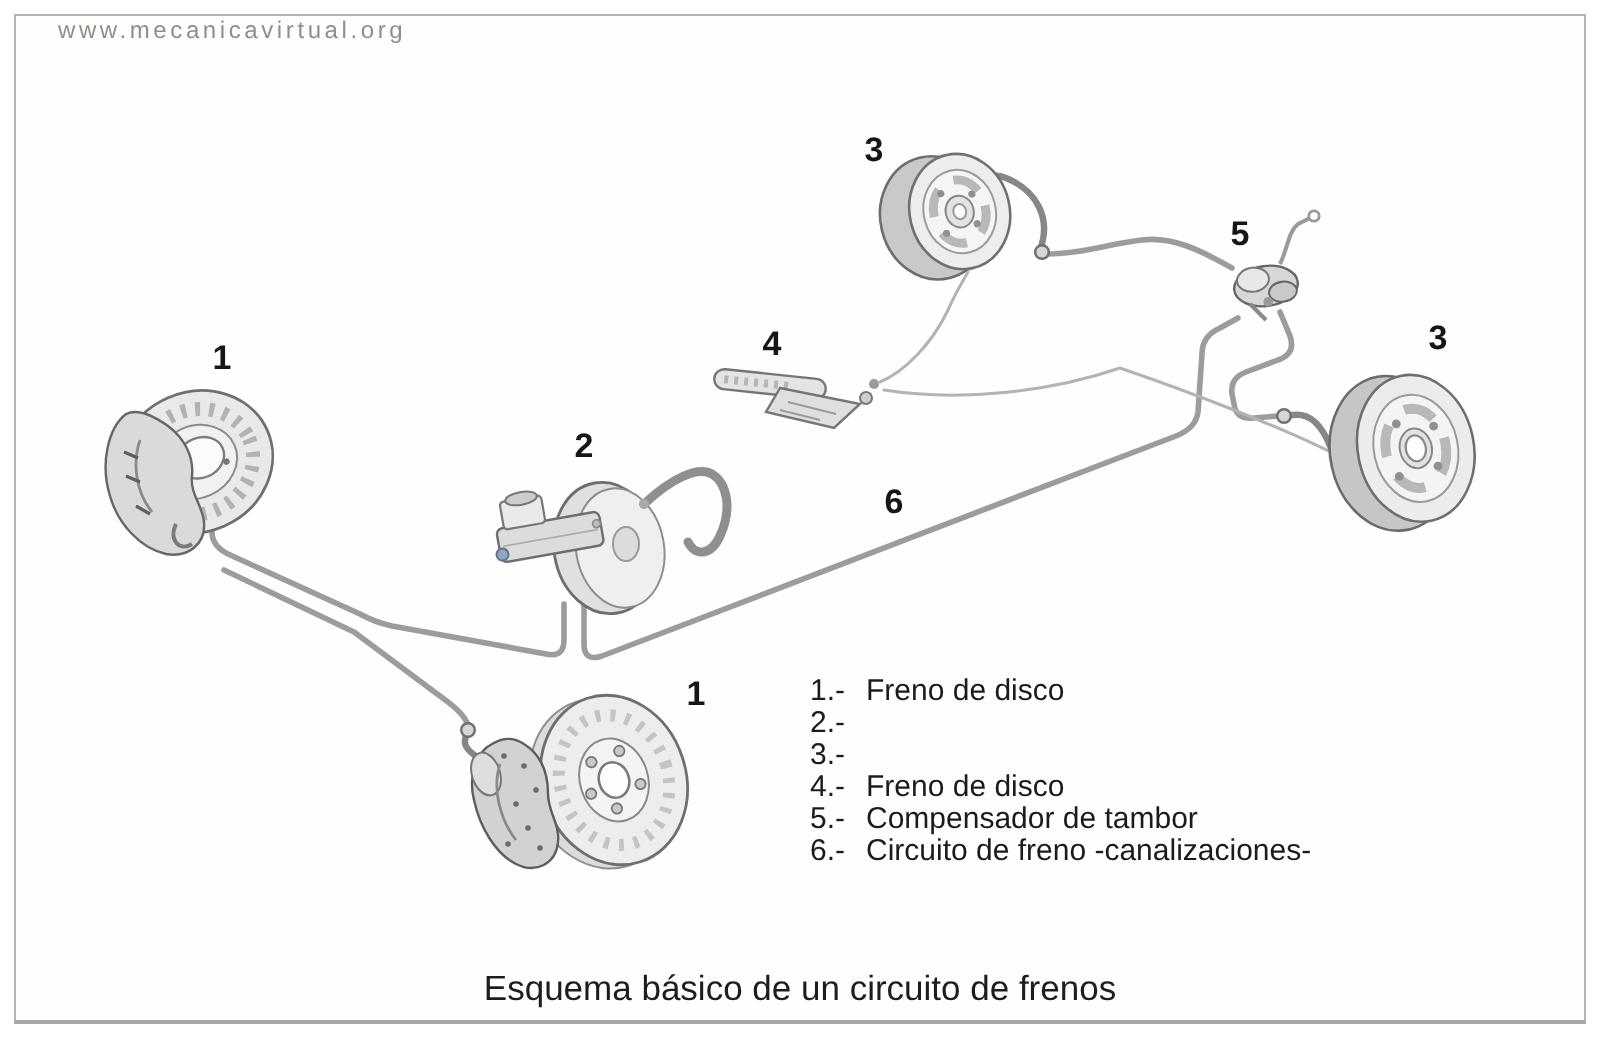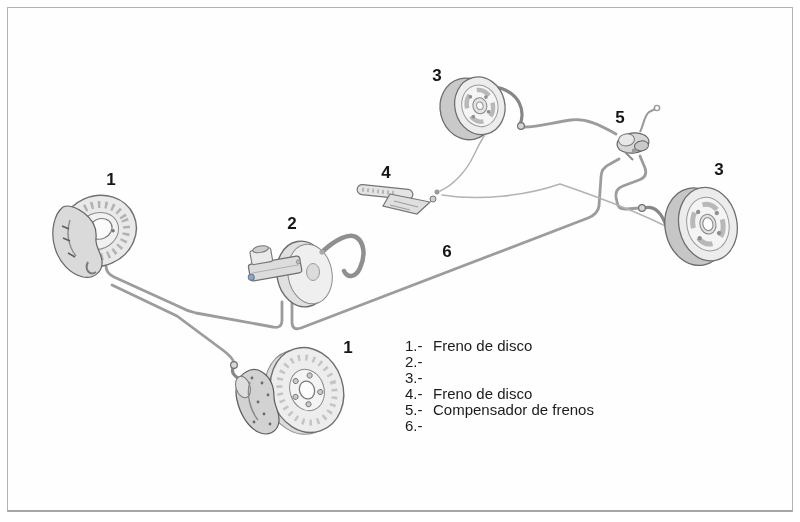--- a/index.html
+++ b/index.html
@@ -30,20 +30,21 @@
     font-size:17.5px;color:#1d1d1d;
   }
 </style>
 </head>
 <body>
 
 <div class="stage">
 
   <div class="frame"></div>
 
+  <div class="url">www.mecanicavirtual.org</div>
 
   <svg class="diagram-svg" width="800" height="522" viewBox="0 0 800 522" xmlns="http://www.w3.org/2000/svg">
 
     <g fill="none" stroke="#9c9c9c" stroke-width="2.8" stroke-linecap="round" stroke-linejoin="round">
 
       <path d="M 292 302 L 292 322 Q 292 331 301 328 L 588 218 Q 598 214 599 206 L 601 177 Q 601 168 610 164 L 619 159"></path>
 
       <path d="M 282 302 L 282 320 Q 282 329 273 327 L 196 313 Q 187 311 180 307 L 114 277 Q 106 273 106 266"></path>
 
       <path d="M 112 285 L 177 316 L 224 351 Q 233 358 234 363"></path>
@@ -199,21 +200,23 @@
     </div>
     <div class="legend-row">
       <span class="legend-num">3.-</span>
     </div>
     <div class="legend-row">
       <span class="legend-num">4.-</span>
       <span class="legend-label">Freno de disco</span>
     </div>
     <div class="legend-row">
       <span class="legend-num">5.-</span>
-      <span class="legend-label">Compensador de frenos</span>
+      <span class="legend-label">Compensador de tambor</span>
     </div>
     <div class="legend-row">
       <span class="legend-num">6.-</span>
+      <span class="legend-label">Circuito de freno -canalizaciones-</span>
     </div>
   </div>
 
+  <div class="caption">Esquema básico de un circuito de frenos</div>
 
 </div>
 
 </body></html>

